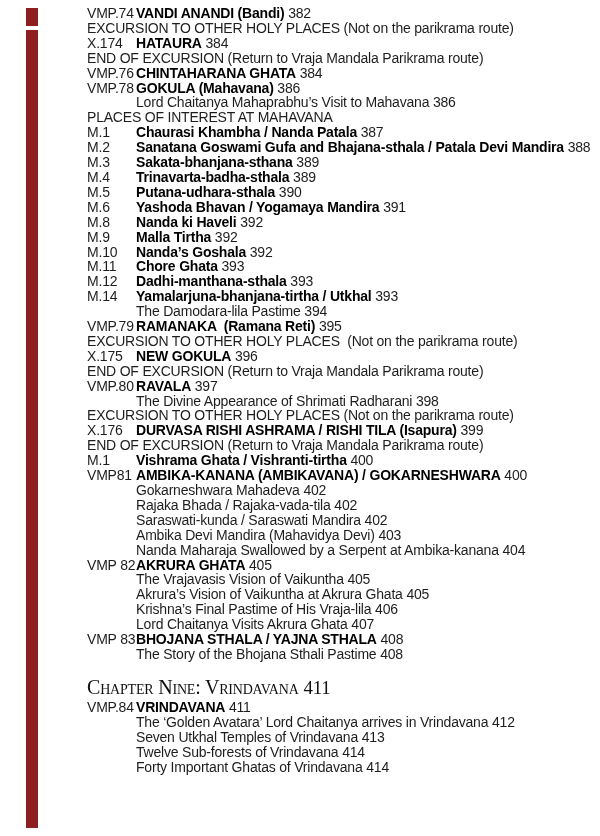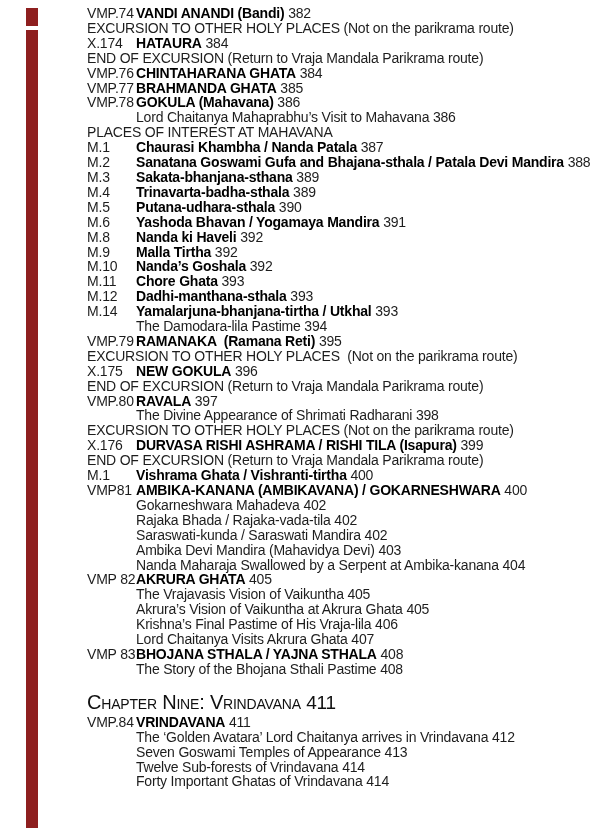--- a/index.html
+++ b/index.html
@@ -19,36 +19,36 @@
   .label{display:inline-block;width:49px;vertical-align:top;}
   .t{white-space:pre;}
   .b{font-weight:bold;color:#000;}
   .pg{font-weight:normal;color:#1d1d1d;}
   .it{}
   .gap{height:11px;}
   .chapter{
     font-size:20px;line-height:25px;padding-top:2px;
     font-variant:small-caps;letter-spacing:-0.2px;color:#101010;
     white-space:pre;
+    font-family:Liberation Serif, serif;
   }
   .chapter .pg{font-size:19px;color:#101010;}
 </style>
 </head>
 <body>
 
 <div class="redbar top"></div>
 <div class="redbar main"></div>
 <div class="toc">
   <div>
       <div class="row"><span class="label">VMP.74</span><span class="t b">VANDI ANANDI (Bandi)</span> <span class="pg">382</span></div>
       <div class="row"><span>EXCURSION TO OTHER HOLY PLACES (Not on the </span><span class="it">parikrama</span><span> route)</span></div>
       <div class="row"><span class="label">X.174</span><span class="t b">HATAURA</span> <span class="pg">384</span></div>
       <div class="row"><span>END OF EXCURSION (Return to Vraja Mandala Parikrama route)</span></div>
       <div class="row"><span class="label">VMP.76</span><span class="t b">CHINTAHARANA GHATA</span> <span class="pg">384</span></div>
-      <div class="row"><span class="label">VMP.77</span><span class="t b">BRAHMANDA GHATA</span> <span class="pg">385</span></div>
       <div class="row"><span class="label">VMP.78</span><span class="t b">GOKULA (Mahavana)</span> <span class="pg">386</span></div>
       <div class="row"><span class="label"></span><span class="t">Lord Chaitanya Mahaprabhu’s Visit to Mahavana</span> <span class="pg">386</span></div>
       <div class="row"><span>PLACES OF INTEREST AT MAHAVANA</span></div>
       <div class="row"><span class="label">M.1</span><span class="t b">Chaurasi Khambha / Nanda Patala</span> <span class="pg">387</span></div>
       <div class="row"><span class="label">M.2</span><span class="t b">Sanatana Goswami Gufa and Bhajana-sthala / Patala Devi Mandira</span> <span class="pg">388</span></div>
       <div class="row"><span class="label">M.3</span><span class="t b">Sakata-bhanjana-sthana</span> <span class="pg">389</span></div>
       <div class="row"><span class="label">M.4</span><span class="t b">Trinavarta-badha-sthala</span> <span class="pg">389</span></div>
       <div class="row"><span class="label">M.5</span><span class="t b">Putana-udhara-sthala</span> <span class="pg">390</span></div>
       <div class="row"><span class="label">M.6</span><span class="t b">Yashoda Bhavan / Yogamaya Mandira</span> <span class="pg">391</span></div>
       <div class="row"><span class="label">M.8</span><span class="t b">Nanda ki Haveli</span> <span class="pg">392</span></div>
@@ -78,17 +78,17 @@
       <div class="row"><span class="label"></span><span class="t">The Vrajavasis Vision of Vaikuntha</span> <span class="pg">405</span></div>
       <div class="row"><span class="label"></span><span class="t">Akrura’s Vision of Vaikuntha at Akrura Ghata</span> <span class="pg">405</span></div>
       <div class="row"><span class="label"></span><span class="t">Krishna’s Final Pastime of His Vraja-lila</span> <span class="pg">406</span></div>
       <div class="row"><span class="label"></span><span class="t">Lord Chaitanya Visits Akrura Ghata</span> <span class="pg">407</span></div>
       <div class="row"><span class="label">VMP 83</span><span class="t b">BHOJANA STHALA / YAJNA STHALA</span> <span class="pg">408</span></div>
       <div class="row"><span class="label"></span><span class="t">The Story of the Bhojana Sthali Pastime</span> <span class="pg">408</span></div>
       <div class="gap"></div>
       <div class="chapter"><span>Chapter Nine: Vrindavana</span> <span class="pg">411</span></div>
       <div class="row"><span class="label">VMP.84</span><span class="t b">VRINDAVANA</span> <span class="pg">411</span></div>
       <div class="row"><span class="label"></span><span class="t">The ‘Golden Avatara’ Lord Chaitanya arrives in Vrindavana</span> <span class="pg">412</span></div>
-      <div class="row"><span class="label"></span><span class="t">Seven Goswami Temples of Appearance</span> <span class="pg">413</span></div>
+      <div class="row"><span class="label"></span><span class="t">Seven Utkhal Temples of Vrindavana</span> <span class="pg">413</span></div>
       <div class="row"><span class="label"></span><span class="t">Twelve Sub-forests of Vrindavana</span> <span class="pg">414</span></div>
       <div class="row"><span class="label"></span><span class="t">Forty Important Ghatas of Vrindavana</span> <span class="pg">414</span></div>
     </div>
 </div>
 
 </body></html>

